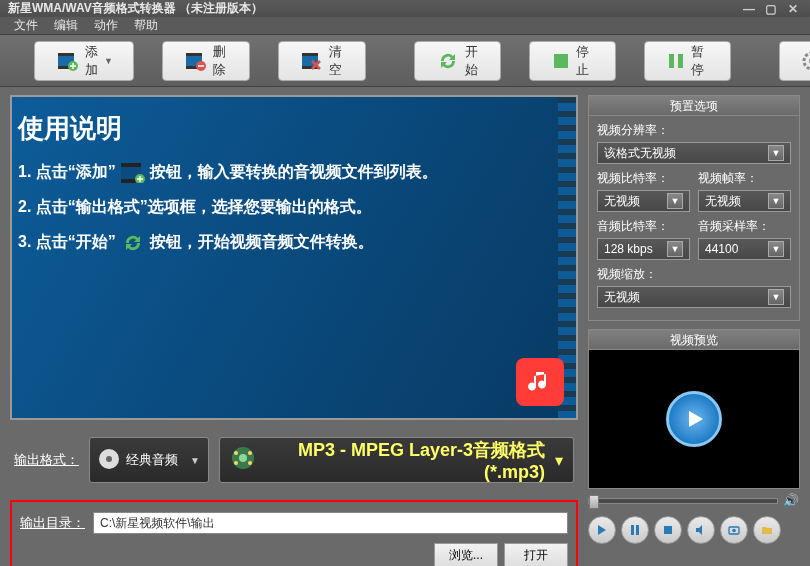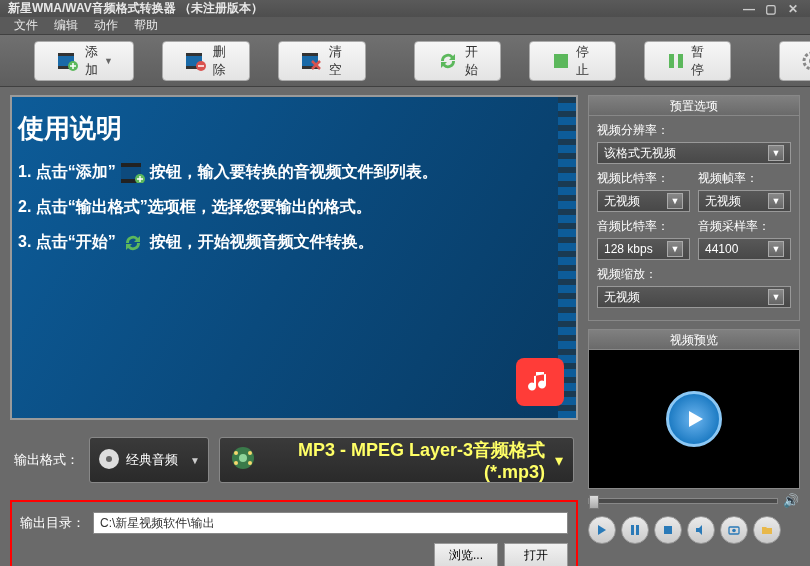--- a/index.html
+++ b/index.html
@@ -17,21 +17,21 @@
 .tool-sep { width: 1px; height: 40px; background: #4a4a4a; margin: 0 4px; }
 .content { flex: 1; display: flex; padding: 8px 10px 10px 10px; gap: 10px; }
 .left-pane { flex: 1; display: flex; flex-direction: column; gap: 10px; }
 .instruction { height: 325px; background: linear-gradient(120deg,#0d5c99 0%,#0a4a7d 50%,#083a63 100%); border: 2px solid #9a9a9a; border-radius: 0; color: #fff; padding: 14px 6px; position: relative; overflow: hidden; }
 .instruction h2 { font-size: 26px; font-weight: bold; margin-bottom: 16px; }
 .instruction p { font-size: 16px; margin: 14px 0; display: flex; align-items: center; gap: 4px; font-weight: bold; }
 .inline-icon { width: 26px; height: 20px; display: inline-flex; align-items: center; justify-content: center; }
 .music-badge { position: absolute; right: 12px; bottom: 12px; width: 48px; height: 48px; background: #ff3c38; border-radius: 8px; display: flex; align-items: center; justify-content: center; }
 .filmstrip { position: absolute; right: 0; top: 0; width: 18px; height: 100%; background: repeating-linear-gradient(#1a3a52 0 6px,#0d5c99 6px 14px); }
 .output-format { height: 60px; background: #6a6a6a; display: flex; align-items: center; gap: 10px; padding: 0 4px; }
-.label { color: #fff; font-size: 13px; white-space: nowrap; }
+.label { color: #fff; font-size: 13px; white-space: nowrap; text-decoration: underline; }
 .fmt-cat { width: 120px; height: 46px; background: linear-gradient(#3a3a3a,#2a2a2a); border: 1px solid #888; border-radius: 3px; display: flex; align-items: center; padding: 0 8px; gap: 6px; color: #fff; font-size: 13px; cursor: pointer; }
 .fmt-main { flex: 1; height: 46px; background: linear-gradient(#3a3a3a,#2a2a2a); border: 1px solid #888; border-radius: 3px; display: flex; align-items: center; padding: 0 10px; gap: 10px; cursor: pointer; }
 .fmt-text { color: #ffff66; font-size: 18px; font-weight: bold; text-align: right; }
 .fmt-arrow { margin-left: auto; color: #ffff66; }
 .fmt-arrow-sm { margin-left: auto; color: #ccc; font-size: 10px; }
 .output-dir { border: 2px solid #ff0000; padding: 10px 8px; display: flex; flex-direction: column; gap: 9px; }
 .dir-row { display: flex; align-items: center; gap: 8px; }
 .dir-input { flex: 1; height: 22px; background: #fff; border: 1px solid #888; padding: 0 6px; font-size: 12px; color: #333; }
 .dir-btns { display: flex; justify-content: flex-end; gap: 6px; }
 .dir-btn { width: 64px; height: 24px; background: linear-gradient(#f2f2f2,#dedede); border: 1px solid #999; font-size: 12px; cursor: pointer; }

